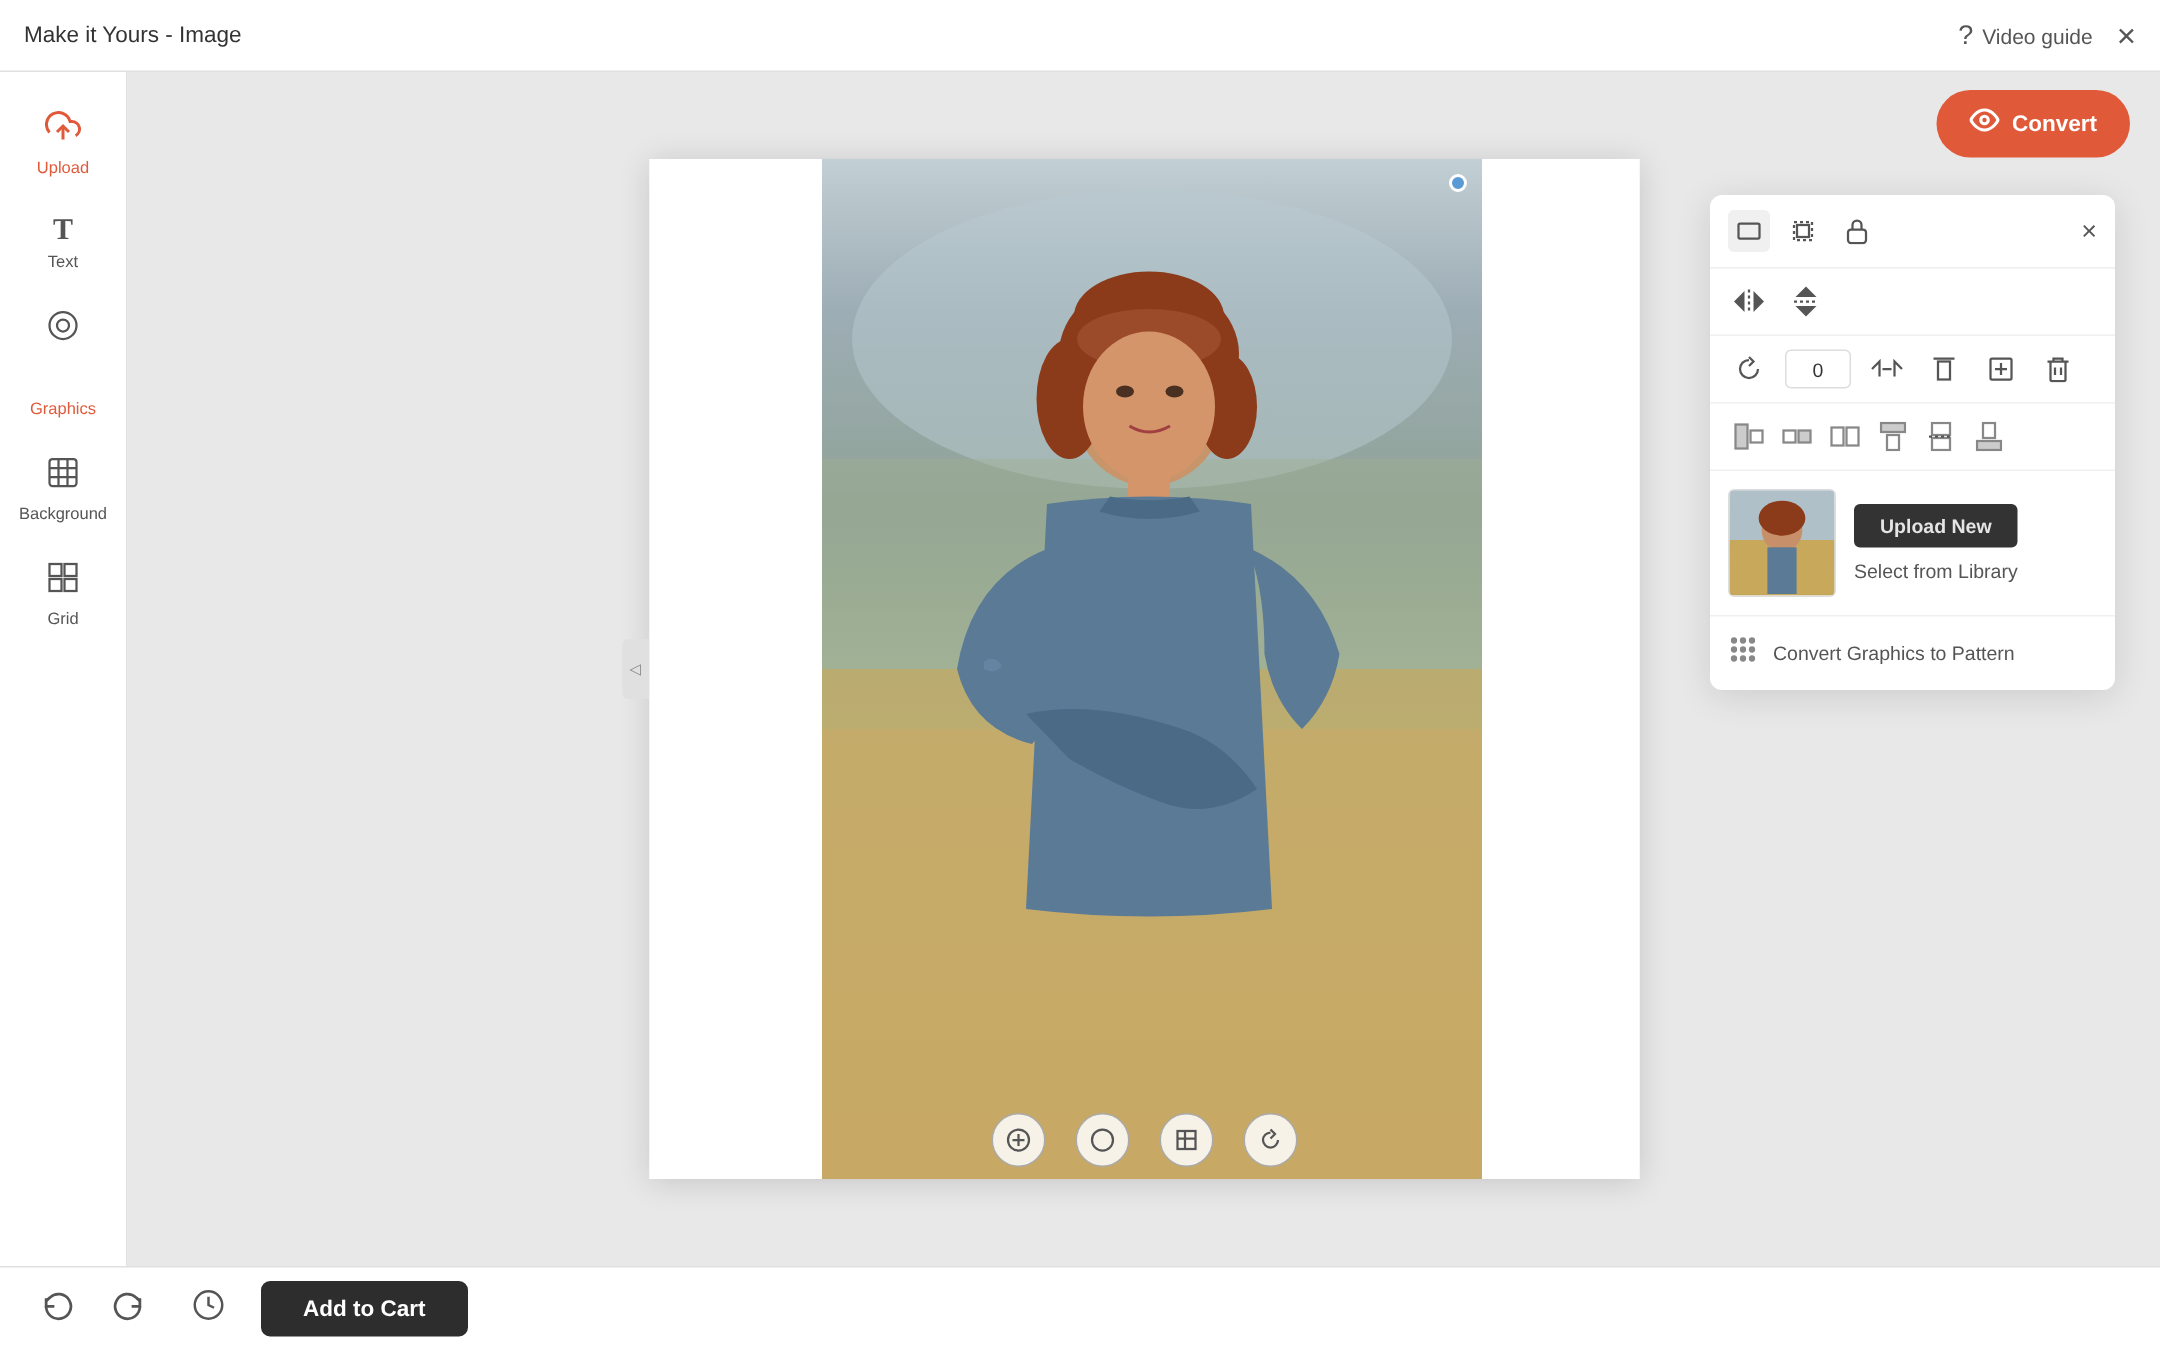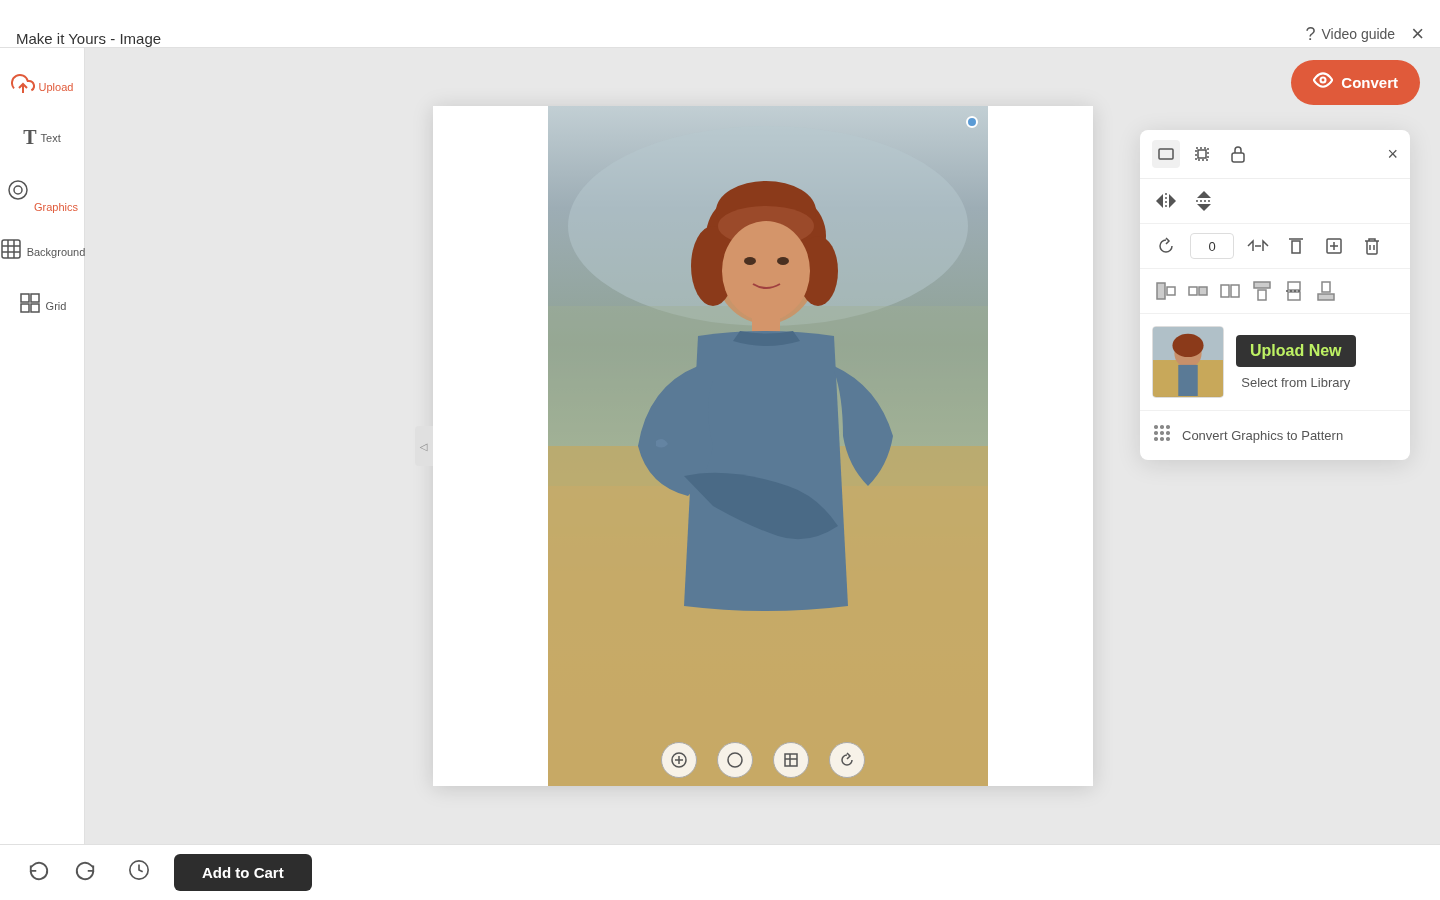--- a/index.html
+++ b/index.html
@@ -1,36 +1,36 @@
 <!DOCTYPE html>
 <html><head>
   <meta charset="utf-8">
   <style>
     * { box-sizing: border-box; margin: 0; padding: 0; }
     body { font-family: -apple-system, BlinkMacSystemFont, 'Segoe UI', sans-serif; background: #f0f0f0; width: 1440px; height: 900px; overflow: hidden; }
 
     
     .topbar {
       position: fixed; top: 0; left: 0; right: 0; height: 48px;
-      background: #fff; display: flex; align-items: flex-end; justify-content: space-between;
+      background: #fff; display: flex; align-items: center; justify-content: space-between;
       padding: 0 16px; border-bottom: 1px solid #e0e0e0; z-index: 100;
     }
     .topbar-title { font-size: 15px; font-weight: 500; color: #333; }
     .topbar-right { display: flex; align-items: center; gap: 16px; }
     .topbar-video { display: flex; align-items: center; gap: 6px; font-size: 14px; color: #555; cursor: pointer; }
     .topbar-close { font-size: 22px; color: #555; cursor: pointer; background: none; border: none; }
 
     
     .sidebar {
       position: fixed; top: 48px; left: 0; width: 85px; bottom: 56px;
       background: #fff; border-right: 1px solid #e0e0e0;
       display: flex; flex-direction: column; align-items: center; padding-top: 12px; gap: 0; z-index: 50;
     }
     .sidebar-item {
-      display: flex; align-items: center; justify-content: center;
+      display: flex; flex-direction: column; align-items: center; justify-content: center;
       width: 100%; padding: 12px 0; cursor: pointer; gap: 4px;
     }
     .sidebar-item .si-icon { font-size: 22px; color: #555; }
     .sidebar-item .si-label { font-size: 11px; color: #555; }
     .sidebar-item.active .si-icon { color: #e05a3a; }
     .sidebar-item.active .si-label { color: #e05a3a; margin-top: 28px; }
 
     
     .main-area {
       position: fixed; top: 48px; left: 85px; right: 0; bottom: 56px;
@@ -111,22 +111,22 @@
       width: 72px; height: 72px; border-radius: 4px; border: 1px solid #ddd;
       overflow: hidden; background: #e0e0e0; flex-shrink: 0;
     }
     .img-thumb-inner {
       width: 100%; height: 100%;
       background: linear-gradient(180deg, #b0c0c8 0%, #8a9c8a 50%, #c4a55a 100%);
       display: flex; align-items: flex-end; justify-content: center;
     }
     .img-actions { display: flex; flex-direction: column; gap: 8px; }
     .upload-new-btn {
-      background: #333; color: #bef264; border: none; border-radius: 4px;
-      padding: 7px 14px; font-size: 16px; font-weight: 600; cursor: pointer;
+      background: #333; color: #e5e5e5; border: none; border-radius: 4px;
+      padding: 7px 14px; font-size: 13px; font-weight: 600; cursor: pointer;
     }
     .select-library {
       font-size: 13px; color: #555; cursor: pointer; text-decoration: none; text-align: center;
     }
 
     
     .convert-row {
       display: flex; align-items: center; gap: 10px; padding: 12px;
     }
     .convert-icon { font-size: 18px; color: #888; }

